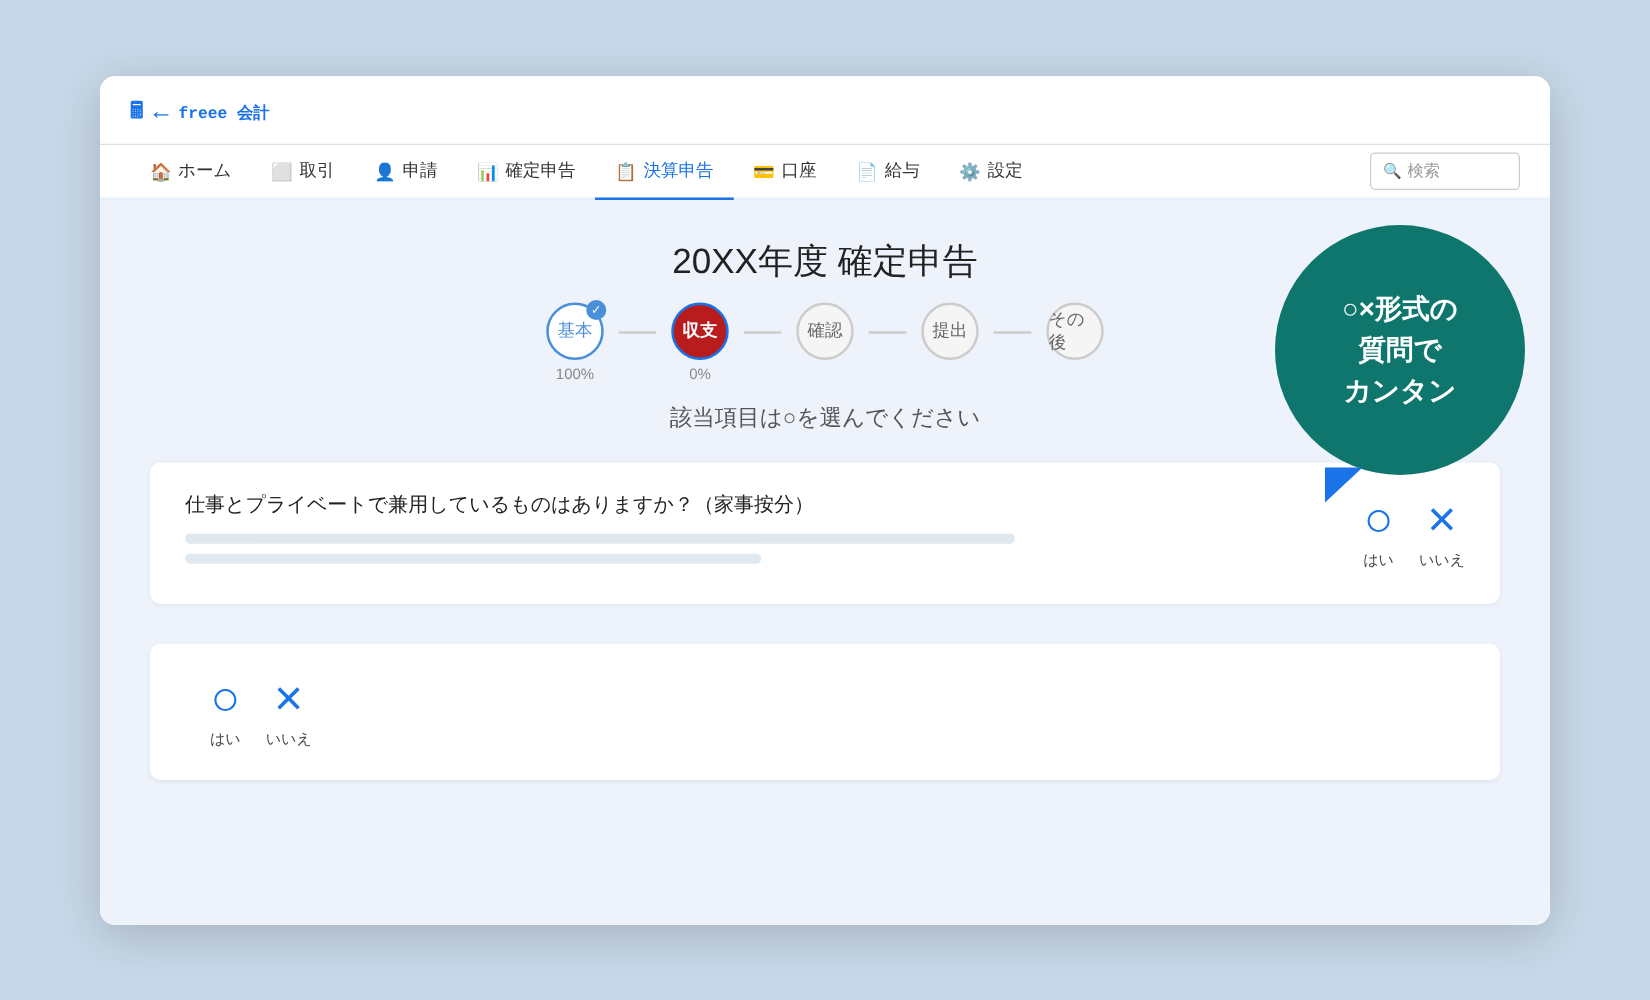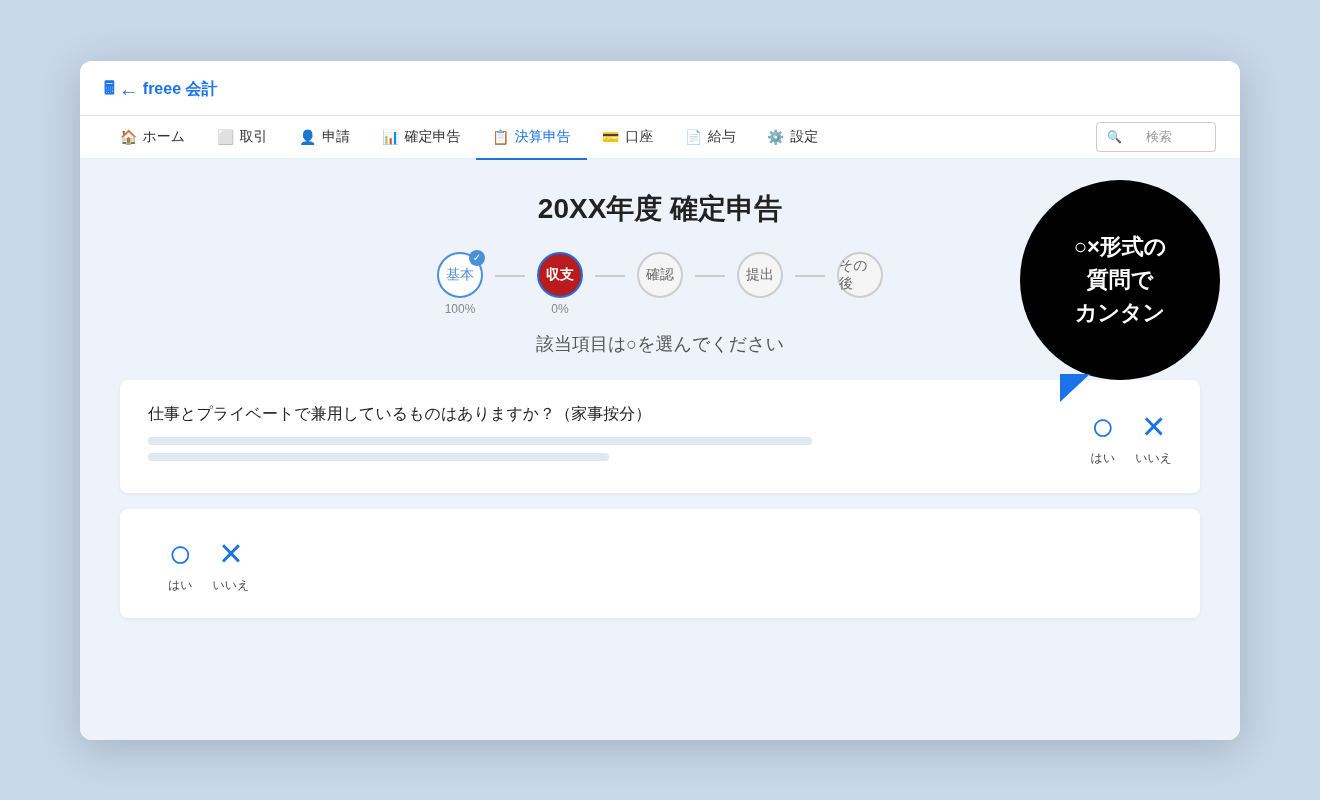--- a/index.html
+++ b/index.html
@@ -100,23 +100,23 @@
     .main-content {
       background: #eef3fb;
       padding: 30px 40px;
       min-height: 580px;
       position: relative;
     }
 
     .page-title {
       text-align: center;
       font-size: 28px;
-      font-weight: bold;
+      font-weight: normal;
       color: #222;
-      margin-bottom: 24px;
+      margin-bottom: 14px;
     }
 
     
     .stepper {
       display: flex;
       justify-content: center;
       align-items: flex-start;
       gap: 12px;
       margin-bottom: 16px;
     }
@@ -187,21 +187,21 @@
       font-size: 18px;
       color: #555;
       margin-bottom: 24px;
     }
 
     
     .question-card {
       background: #fff;
       border-radius: 8px;
       padding: 24px 28px;
-      margin-bottom: 16px;
+      margin-bottom: 32px;
       display: flex;
       align-items: center;
       box-shadow: 0 1px 4px rgba(0,0,0,0.06);
     }
 
     .question-content {
       flex: 1;
     }
 
     .question-title {
@@ -253,21 +253,21 @@
     }
 
     
     .speech-bubble {
       position: absolute;
       top: 20px;
       right: 20px;
       width: 200px;
       height: 200px;
       border-radius: 50%;
-      background: #000000;
+      background: #0f766e;
       display: flex;
       align-items: center;
       justify-content: center;
       color: #fff;
       font-size: 22px;
       font-weight: bold;
       text-align: center;
       line-height: 1.5;
     }
 
@@ -290,21 +290,21 @@
 </head>
 <body>
 
 <div class="browser-window">
 
   <div class="top-bar">
     <div class="logo-area">
       <div class="logo-text">
         <span class="logo-icon">🖩</span>
         <span style="font-size:20px; color:#1a73e8;">←</span>
-        <span style="font-size:16px;">freee 会計</span>
+        <span style="font-size:13px;font-family:Liberation Mono, monospace;">freee 会計</span>
       </div>
     </div>
   </div>
 
   <div class="nav-bar">
     <div class="nav-item">
       <span class="nav-icon">🏠</span>
       <span>ホーム</span>
     </div>
     <div class="nav-item">
@@ -331,21 +331,21 @@
       <span class="nav-icon">📄</span>
       <span>給与</span>
     </div>
     <div class="nav-item">
       <span class="nav-icon">⚙️</span>
       <span>設定</span>
     </div>
     <div class="nav-spacer"></div>
     <div class="search-box">
       <span style="font-size:12px;">🔍</span>
-      <span style="color:#999; font-size:13px;margin-left:20px;">検索</span>
+      <span style="color:#999; font-size:13px;">検索</span>
     </div>
   </div>
 
   <div class="main-content">
 
     <div class="page-title">20XX年度 確定申告</div>
 
     <div class="stepper">
 
       <div class="step">

